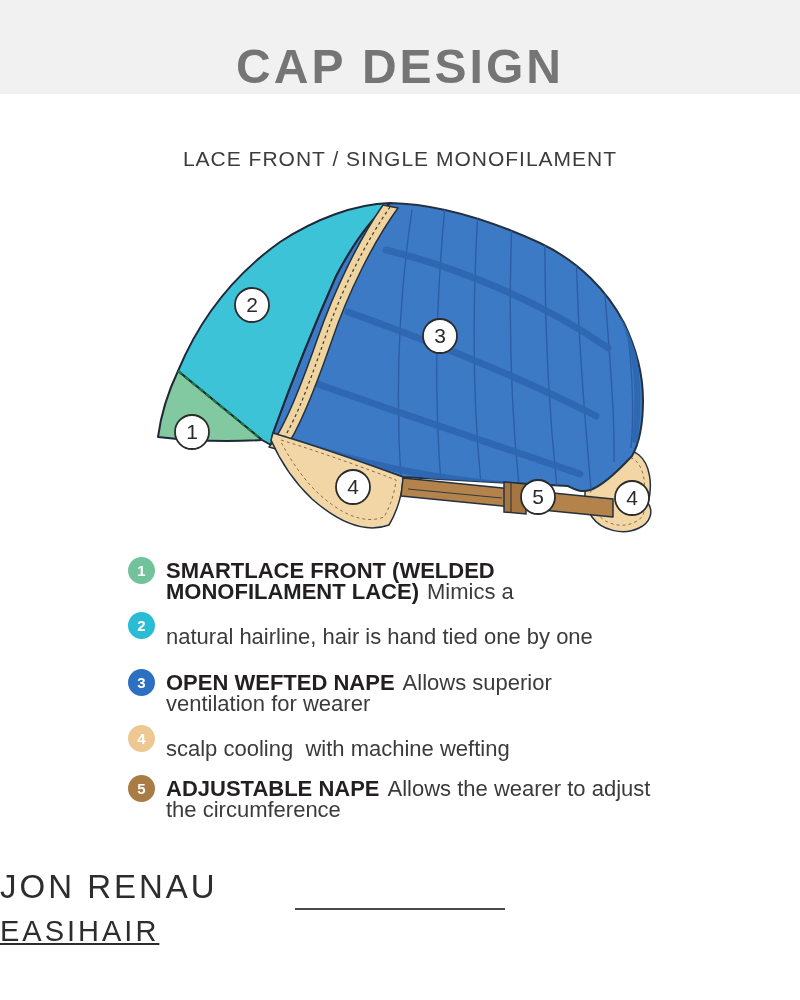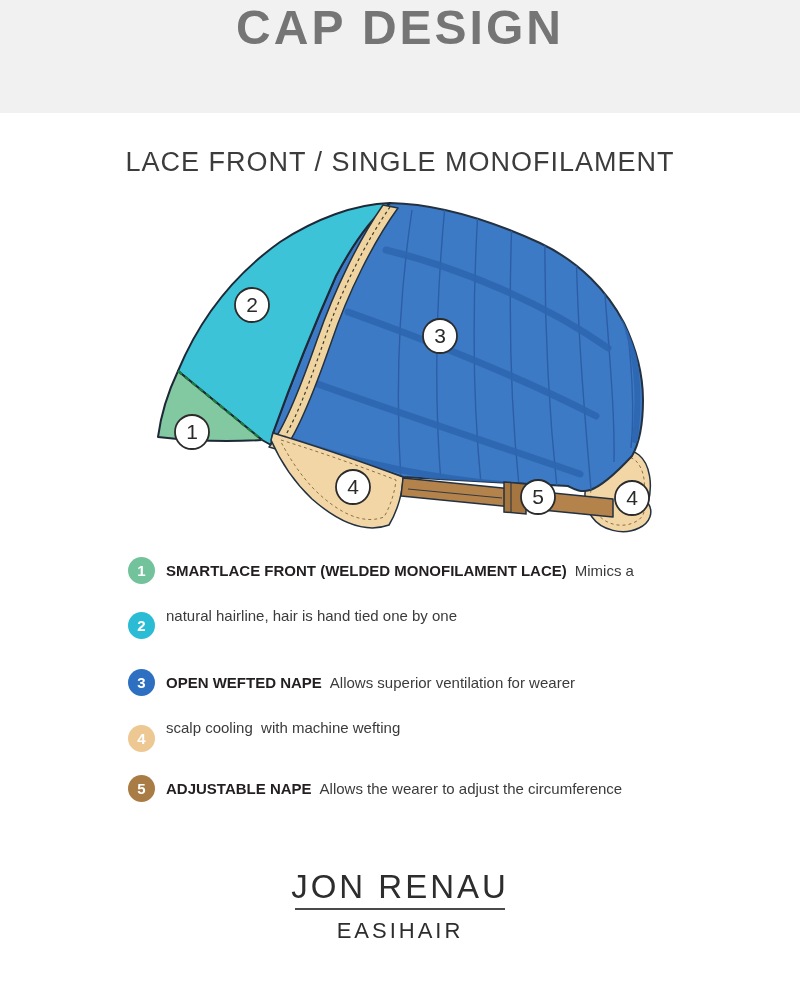--- a/index.html
+++ b/index.html
@@ -1,36 +1,36 @@
 <!DOCTYPE html>
 <html><head>
 <meta charset="utf-8">
 <style>
   html,body{margin:0;padding:0;}
   body{
     width:800px;height:1000px;position:relative;background:#ffffff;
     font-family:"Liberation Sans", sans-serif;overflow:hidden;
   }
-  .band{height:113px;background:#f1f1f1;display:flex;align-items:flex-start;justify-content:center;}
+  .band{height:94px;background:#f1f1f1;display:flex;align-items:flex-end;justify-content:center;}
   .band-title{font-size:48px;font-weight:700;color:#757575;letter-spacing:3px;margin:0;}
   .subtitle{position:absolute;top:147px;left:0;width:100%;text-align:center;
-    font-size:27px;color:#3c3c3c;letter-spacing:1px;}
+    font-size:21px;color:#3c3c3c;letter-spacing:1px;}
   .diagram-svg{position:absolute;left:140px;top:190px;width:540px;height:360px;}
   .callout-num{font-size:21px;fill:#2a2a2a;}
   .legend-item{position:absolute;left:128px;width:528px;display:flex;gap:11px;align-items:flex-start;}
   .badge{width:27px;height:27px;border-radius:50%;flex-shrink:0;color:#ffffff;
     font-weight:700;font-size:15px;display:flex;align-items:center;justify-content:center;}
-  .lg-text{font-size:15px;line-height:21px;color:#3b3b3b;padding-top:3px;}
+  .lg-text{font-size:22px;line-height:21px;color:#3b3b3b;padding-top:3px;}
   .lg-label{font-weight:700;color:#231f20;}
   .lg-desc{margin-left:8px;white-space:pre-wrap;}
   .lg-line2{white-space:pre-wrap;margin-top:24px;}
-  .footer{position:absolute;top:869px;left:0;width:100%;text-align:center;color:#2d2d2d;}
+  .footer{position:absolute;top:869px;left:0;width:100%;color:#2d2d2d;}
   .brand-top{font-size:33px;letter-spacing:3px;line-height:36px;}
   .brand-divider{width:210px;height:2px;background:#4a4a4a;margin:3px auto 4px auto;}
-  .brand-bottom{font-size:22px;letter-spacing:3px;line-height:34px;}
+  .brand-bottom{font-size:29px;letter-spacing:3px;line-height:34px;text-decoration:underline;}
 </style>
 </head>
 <body>
 
 <div class="band">
   <div class="band-title">CAP DESIGN</div>
 </div>
 
 <div class="subtitle">LACE FRONT / SINGLE MONOFILAMENT</div>
 

